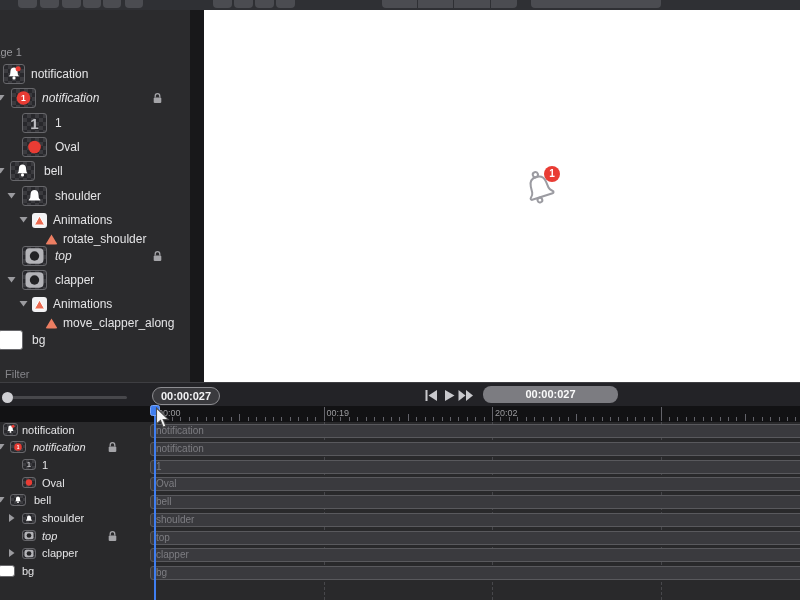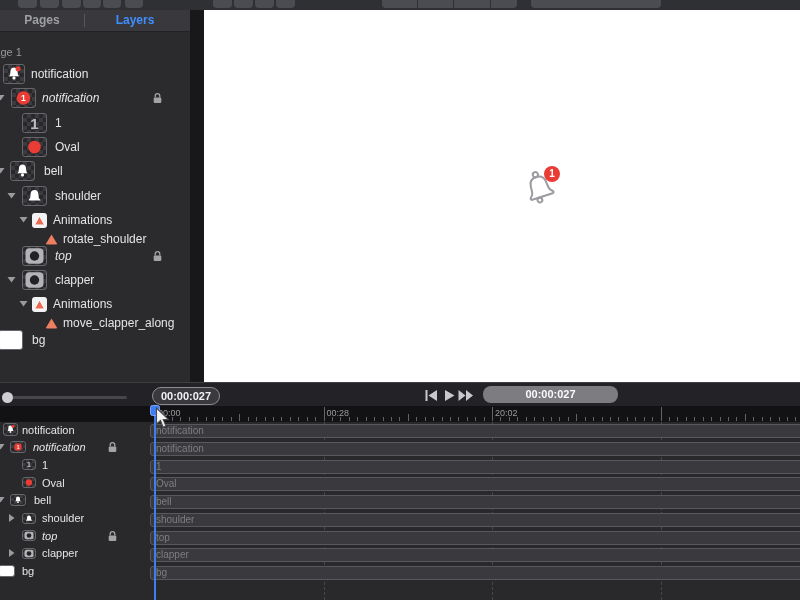--- a/index.html
+++ b/index.html
@@ -75,25 +75,20 @@
     <div class="tb-btn" style="left: 255px; width: 19px;"></div>
     <div class="tb-btn" style="left: 276px; width: 19px;"></div>
     <div class="tb-btn" style="left: 382px; width: 135px;"></div>
     <div class="tb-btn" style="left: 531px; width: 130px;"></div>
     <div class="tb-seg" style="left: 417px;"></div>
     <div class="tb-seg" style="left: 453px;"></div>
     <div class="tb-seg" style="left: 490px;"></div>
   </div>
 
 <div id="left-panel">
-  <div id="tabbar">
-    <div class="tab" id="tab-pages">Pages</div>
-    <div id="tab-divider"></div>
-    <div class="tab" id="tab-layers">Layers</div>
-  </div>
   <div id="page-label">Page 1</div>
   <div id="tree">
       <div class="tree-row" style="top: 54px;">
         <div class="thumb" style="width: 22px; height: 20px; position: absolute; left: 3px; top: 0px;">
           <svg viewBox="0 0 24 24" fill="#fff">
             <path d="M12 3.4c-2.9 0-4.5 2-4.7 4.6l-.4 4.3c-.1 1.1-.8 1.9-1.7 2.7h13.6c-.9-.8-1.6-1.6-1.7-2.7l-.4-4.3C16.5 5.4 14.9 3.4 12 3.4z"></path>
             <circle cx="12" cy="17.2" r="2.1"></circle>
             <circle cx="17.5" cy="5" r="3.4" fill="#e93c34"></circle>
           </svg>
         </div>
@@ -215,20 +210,21 @@
             <polygon points="6.5,0.5 12.5,10.5 0.5,10.5" fill="#ec7e62"></polygon>
           </svg>
         </div>
         <span class="row-label" style="left: 63px;">move_clapper_along</span>
       </div>
       <div class="tree-row" style="top: 320px;">
         <div class="thumb" style="width: 25px; height: 20px; background: rgb(255, 255, 255); position: absolute; left: -2px; top: 0px;"></div>
         <span class="row-label" style="left: 32px;">bg</span>
       </div>
     </div>
+  <input id="filter-field" placeholder="Filter" style="">
 </div>
 <div id="panel-gap"></div>
 
 <div id="canvas">
   <div id="bell-object">
     <svg viewBox="0 0 44 46">
       <g fill="none" stroke="#9b9ba1" stroke-width="2" transform="rotate(-18 20 24)">
         <circle cx="20" cy="9" r="2.6"></circle>
         <path d="M20 11.4c-5 0-7.6 3.2-8 7.4l-.55 6.4c-.18 2-1.3 3.2-3 4.6-.9.75-.35 2.1.85 2.1h21.4c1.2 0 1.75-1.35.85-2.1-1.7-1.4-2.82-2.6-3-4.6l-.55-6.4c-.4-4.2-3-7.4-8-7.4z"></path>
         <circle cx="16.5" cy="34.5" r="2.4"></circle>
@@ -328,21 +324,21 @@
       <div class="tick" style="left: 727.9px; height: 4px;"></div>
       <div class="tick" style="left: 736.3px; height: 4px;"></div>
       <div class="tick" style="left: 744.8px; height: 7px;"></div>
       <div class="tick" style="left: 753.2px; height: 4px;"></div>
       <div class="tick" style="left: 761.6px; height: 4px;"></div>
       <div class="tick" style="left: 770px; height: 4px;"></div>
       <div class="tick" style="left: 778.5px; height: 4px;"></div>
       <div class="tick" style="left: 786.9px; height: 4px;"></div>
       <div class="tick" style="left: 795.3px; height: 4px;"></div>
       <div class="ruler-label" style="left: 158px;">00:00</div>
-      <div class="ruler-label" style="left: 326.5px;">00:28</div>
+      <div class="ruler-label" style="left: 326.5px;">00:19</div>
       <div class="ruler-label" style="left: 495px;">20:02</div>
       <div class="ruler-label" style="left: 698px; margin-top: 20px;">00:03</div>
     </div>
   <div id="tracks">
       <div class="gridline" style="left: 323.5px;"></div>
       <div class="gridline" style="left: 492px;"></div>
       <div class="gridline" style="left: 660.5px;"></div>
       <div class="track-bar" style="top: 2px;">notification</div>
       <div class="track-bar" style="top: 19.8px;">notification</div>
       <div class="track-bar" style="top: 37.5px;">1</div>

